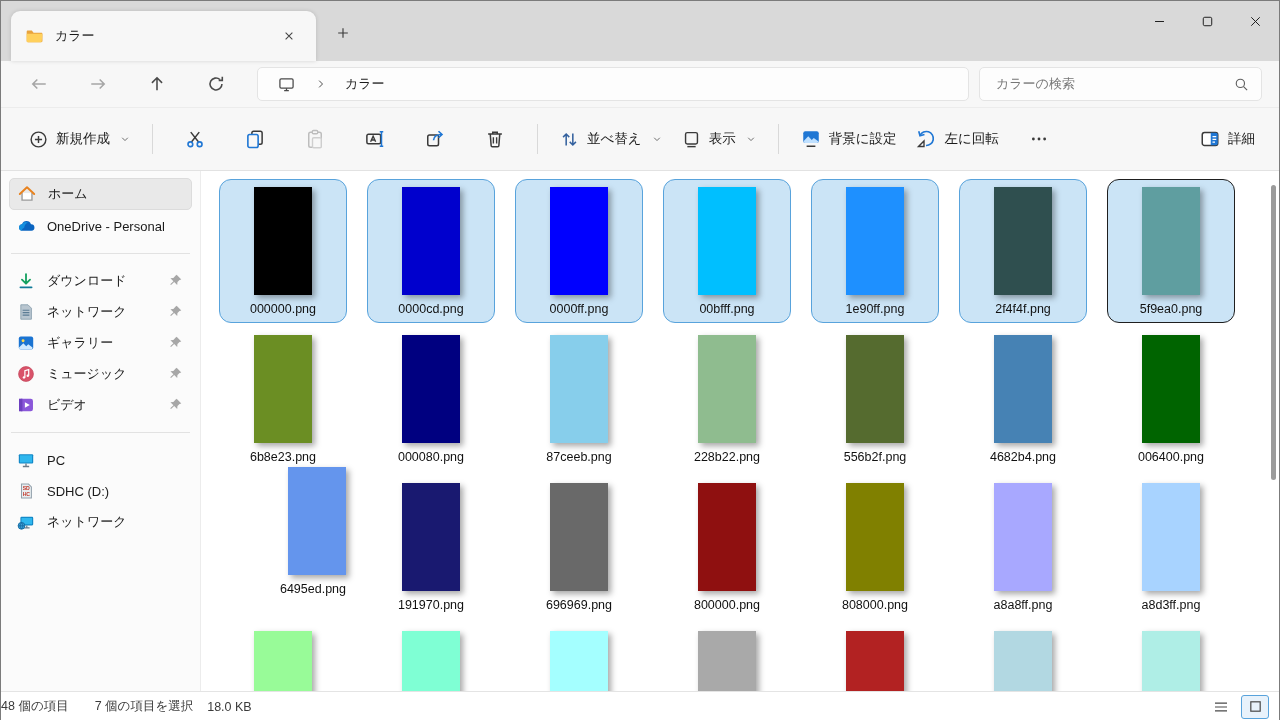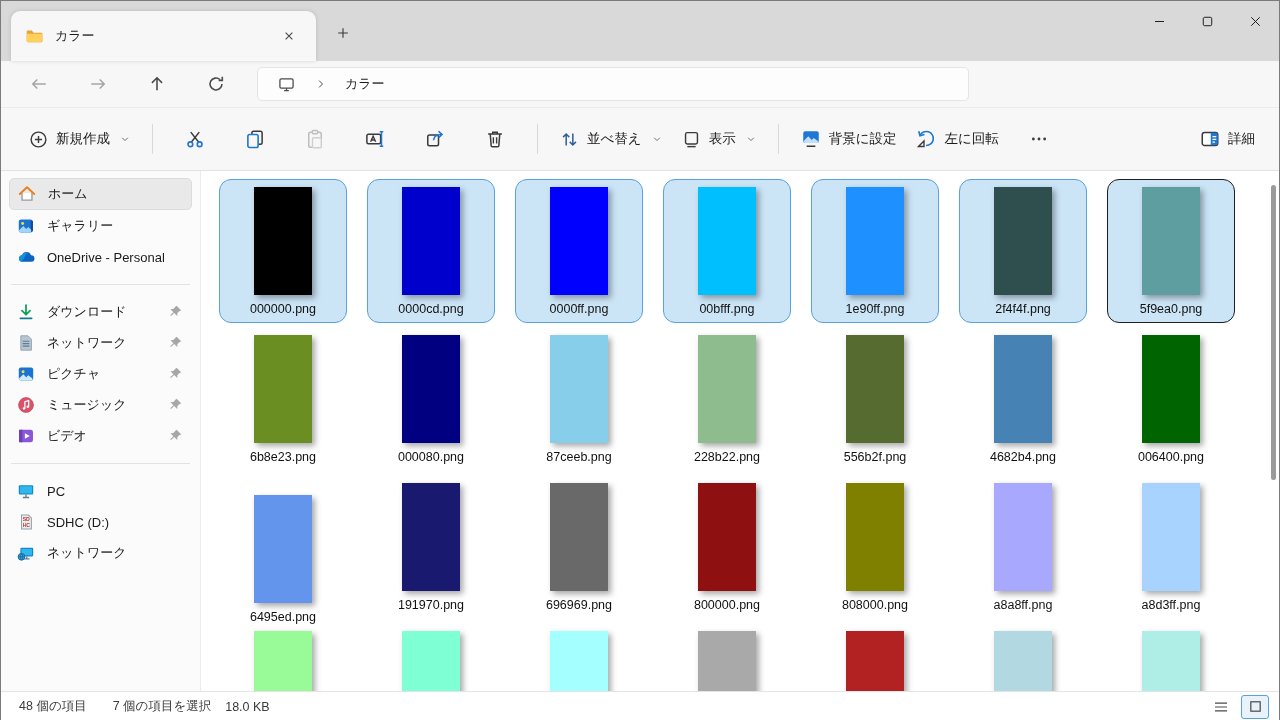--- a/index.html
+++ b/index.html
@@ -55,21 +55,21 @@
   .tile.foc { border-color:#1f1f1f; }
   .thumb { width:58px; height:108px; margin-top:7px; box-shadow:3px 3px 6px rgba(0,0,0,.35); }
   .fname { font-size:12.5px; color:#111; margin-top:6px; line-height:16px; }
 
   
   .vscroll { position:absolute; right:2px; top:6px; width:8px; height:506px; }
   .vthumb { position:absolute; right:1px; top:8px; width:5px; height:295px; background:#9b9b9b; border-radius:3px; }
 
   
   .statusbar { height:30px; background:#fff; border-top:1px solid #e4e4e4; display:flex; align-items:center; font-size:12.5px; color:#3b3b3b; }
-  .st-count { margin-left:18px; }
+  .st-count { }
   .st-sel { margin-left:26px; }
   .st-size { margin-left:14px; }
   .st-spacer { flex:1; }
   .st-ico { width:28px; height:24px; display:flex; align-items:center; justify-content:center; margin-right:6px; border-radius:3px; }
   .st-ico.framed { border:1px solid var(--sel-border); background:#e8f2fb; margin-right:10px; }
 
   svg { display:block; }
 </style>
 </head>
 <body>
@@ -144,20 +144,29 @@
             <path d="M8 11.6v2M5.8 13.8h4.4" stroke="#4a4a4a" stroke-width="1.2" fill="none"></path>
           </svg>
       </span>
       <span class="addr-chev">
         <svg width="12" height="12" viewBox="0 0 16 16">
             <path d="M5.5 3.5L10 8l-4.5 4.5" stroke="#4a4a4a" stroke-width="1.3" fill="none"></path>
           </svg>
       </span>
       <span class="addr-text">カラー</span>
     </div>
+    <div class="searchbox">
+      <span class="search-ph">カラーの検索</span>
+      <span>
+        <svg width="15" height="15" viewBox="0 0 16 16">
+            <circle cx="6.8" cy="6.8" r="4.4" stroke="#5f5f5f" stroke-width="1.2" fill="none"></circle>
+            <path d="M10.2 10.2L14 14" stroke="#5f5f5f" stroke-width="1.2"></path>
+          </svg>
+      </span>
+    </div>
   </div>
 
   <div class="toolbar">
     <div class="tb-btn">
       <span>
         <svg width="19" height="19" viewBox="0 0 16 16">
             <circle cx="8" cy="8" r="6.2" stroke="#3a3a3a" stroke-width="1.2" fill="none"></circle>
             <path d="M8 5v6M5 8h6" stroke="#3a3a3a" stroke-width="1.2"></path>
           </svg>
       </span>
@@ -286,31 +295,20 @@
           <span class="sb-ico">
             <svg width="18" height="18" viewBox="0 0 16 16">
               <path d="M3.6 7.2v6.3h8.8V7.2" fill="#fff" stroke="#9a9a9a" stroke-width="1.2"></path>
               <path d="M1.6 8L8 2l6.4 6" fill="none" stroke="#e8821e" stroke-width="1.7" stroke-linecap="round" stroke-linejoin="round"></path>
             </svg>
           </span>
           <span class="sb-label">ホーム</span>
         </div>
         <div class="sb-item">
           <span class="sb-ico">
-            <svg width="18" height="18" viewBox="0 0 16 16">
-              <rect x="1.6" y="2.2" width="12.2" height="11.6" rx="1.8" fill="#1b74d2"></rect>
-              <rect x="12.2" y="3" width="2" height="10" rx="1" fill="#0f4e93"></rect>
-              <circle cx="5" cy="5.8" r="1.3" fill="#ffd84d"></circle>
-              <path d="M1.8 11.8l3.8-3.8 2.6 2.6 1.8-1.8 2.6 2.6v.8c0 .9-.7 1.6-1.6 1.6H3.4c-.9 0-1.6-.7-1.6-1.6z" fill="#9fd6ff"></path>
-            </svg>
-          </span>
-          <span class="sb-label">ギャラリー</span>
-        </div>
-        <div class="sb-item">
-          <span class="sb-ico">
             <svg width="19" height="19" viewBox="0 0 16 16">
               <path d="M4.1 11.8a3 3 0 0 1 .4-5.9A4.2 4.2 0 0 1 12.4 6a2.9 2.9 0 0 1 .4 5.8z" fill="#0a64c0"></path>
               <path d="M4.1 11.8a3 3 0 0 1 .4-5.9 4.2 4.2 0 0 1 5.3-1.4c-1.9.8-3.2 2.4-3.4 4.6-1.1.3-2 1.3-2.3 2.7z" fill="#1490df"></path>
             </svg>
           </span>
           <span class="sb-label">OneDrive - Personal</span>
         </div>
         <div class="sb-sep"></div>
         <div class="sb-item">
           <span class="sb-ico">
@@ -341,21 +339,21 @@
           </span>
         </div>
         <div class="sb-item">
           <span class="sb-ico">
             <svg width="18" height="18" viewBox="0 0 16 16">
               <rect x="1.6" y="2.2" width="12.8" height="11.6" rx="1.8" fill="#1b74d2"></rect>
               <circle cx="5.4" cy="6" r="1.3" fill="#ffd84d"></circle>
               <path d="M1.8 12l3.8-3.8 2.6 2.6 1.8-1.8 3.8 3v.2c0 .9-.7 1.6-1.6 1.6H3.4c-.9 0-1.6-.7-1.6-1.6z" fill="#cfeaff"></path>
             </svg>
           </span>
-          <span class="sb-label">ピクチャ</span>
+          <span class="sb-label">ギャラリー</span>
           <span class="sb-pin">
             <svg width="15" height="15" viewBox="0 0 16 16">
               <path d="M9.2 1.8l5 5-1.9.6-2.2 2.2-.3 3.1-3.2-3.2-3.4 3.4-.8-.8 3.4-3.4L2.6 5.5l3.1-.3 2.2-2.2z" fill="#8b8b8b"></path>
             </svg>
           </span>
         </div>
         <div class="sb-item">
           <span class="sb-ico">
             <svg width="18" height="18" viewBox="0 0 16 16">
               <circle cx="8" cy="8" r="6.6" fill="#d9536a"></circle>
@@ -471,21 +469,21 @@
           <div class="fname">556b2f.png</div>
         </div>
         <div class="tile" style="left: 958px; top: 156px;">
           <div class="thumb" style="background:#4682b4"></div>
           <div class="fname">4682b4.png</div>
         </div>
         <div class="tile" style="left: 1106px; top: 156px;">
           <div class="thumb" style="background:#006400"></div>
           <div class="fname">006400.png</div>
         </div>
-        <div class="tile" style="left: 218px; top: 316px;">
+        <div class="tile" style="left: 218px; top: 288px; align-items: flex-end;">
           <div class="thumb" style="background:#6495ed"></div>
           <div class="fname">6495ed.png</div>
         </div>
         <div class="tile" style="left: 366px; top: 304px;">
           <div class="thumb" style="background:#191970"></div>
           <div class="fname">191970.png</div>
         </div>
         <div class="tile" style="left: 514px; top: 304px;">
           <div class="thumb" style="background:#696969"></div>
           <div class="fname">696969.png</div>

